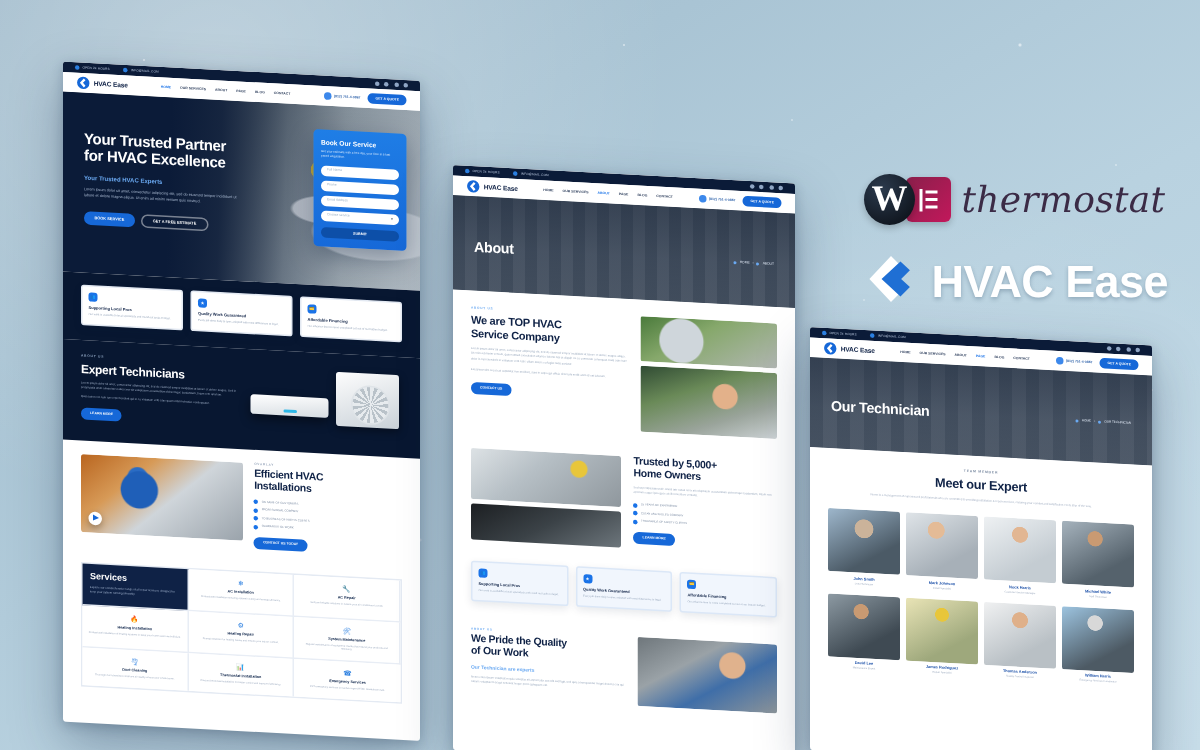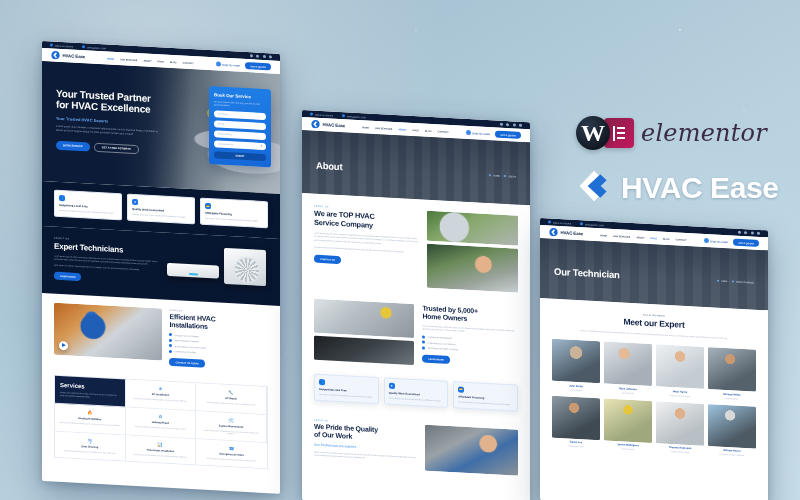--- a/index.html
+++ b/index.html
@@ -642,21 +642,21 @@
     <div class="el-sq">
       <div class="bars">
         <div class="b1"></div>
         <div class="b2">
             <i></i>
             <i></i>
             <i></i>
           </div>
       </div>
     </div>
-    <div class="el-word">elementor</div>
+    <div class="el-word">thermostat</div>
   </div>
 
   <div class="hv-row">
     <span>
       <svg width="36" height="36" viewBox="0 0 40 40">
         <path d="M20 3 L4 20 L20 37 L27 30 L17 20 L27 10 Z" fill="#ffffff"></path>
         <path d="M27 7 L13 20 L27 33 L34 26 L27.5 20 L34 13.5 Z" fill="#1f6fd4"></path>
       </svg>
     </span>
     <span class="hv-name">HVAC Ease</span>

